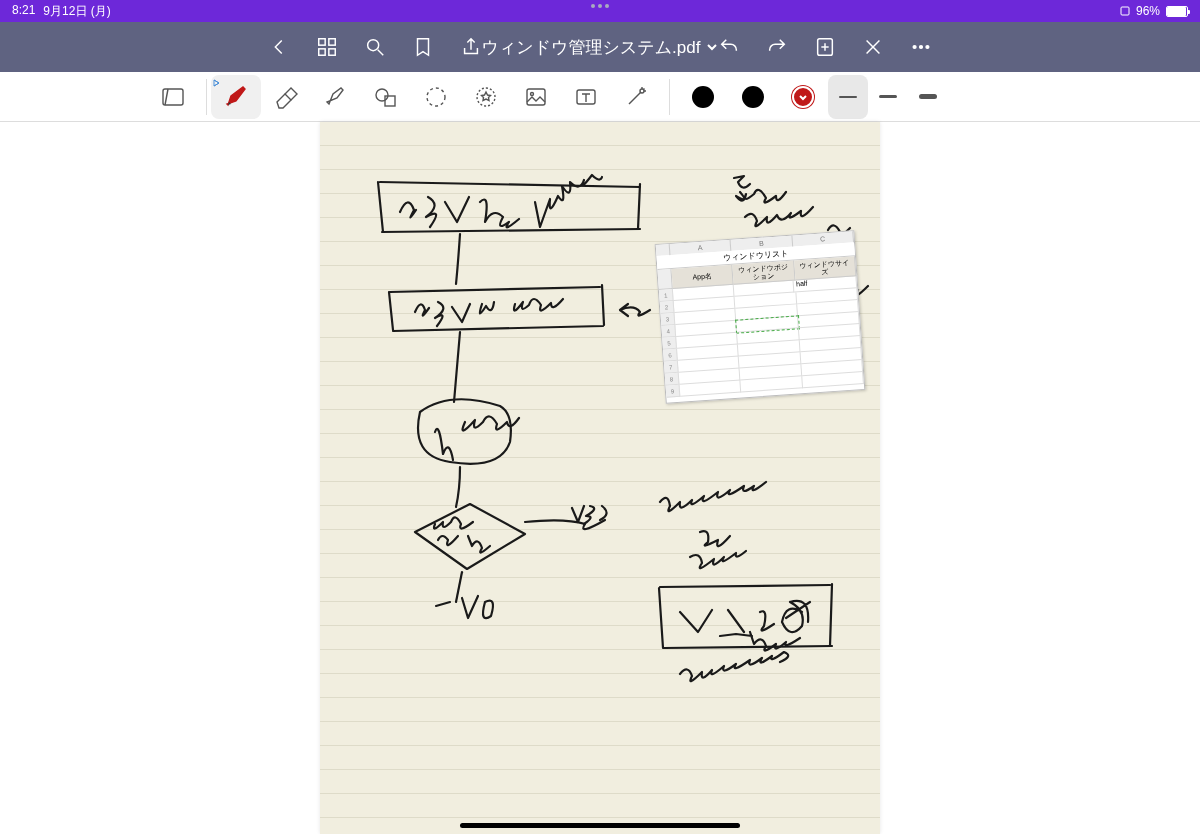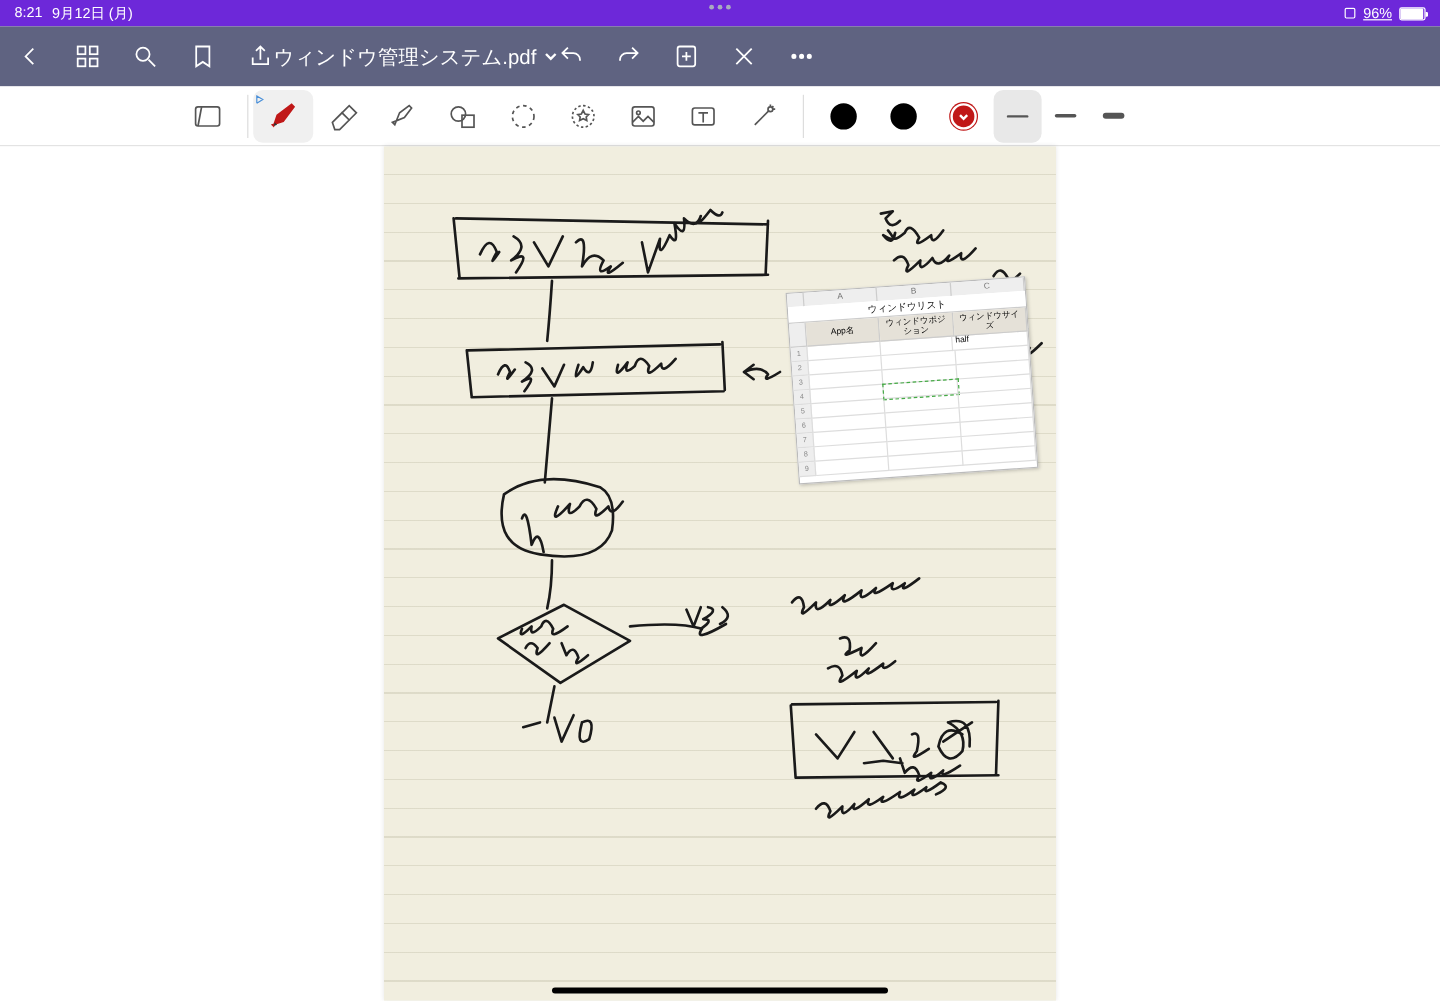--- a/index.html
+++ b/index.html
@@ -1,29 +1,29 @@
 <!DOCTYPE html>
 <html><head>
 <meta charset="utf-8">
 <style>
   * { margin: 0; padding: 0; box-sizing: border-box; }
   body { width: 1200px; height: 834px; background: #fff; font-family: -apple-system, sans-serif; overflow: hidden; position: relative; }
 
   
   .status-bar { height: 22px; background: #6d28d9; color: #fff; display: flex; align-items: center; justify-content: space-between; padding: 0 12px; font-size: 12px; }
   .status-left { display: flex; gap: 8px; }
-  .status-right { display: flex; align-items: center; gap: 6px; text-decoration: underline; }
+  .status-right { display: flex; align-items: center; gap: 6px; }
   .status-dots { position: absolute; left: 50%; top: 4px; transform: translateX(-50%); display: flex; gap: 3px; }
   .status-dots span { width: 4px; height: 4px; border-radius: 50%; background: #a8aac0; }
   .battery-icon { width: 22px; height: 11px; border: 1px solid #fff; border-radius: 2px; position: relative; }
   .battery-icon::after { content:""; position:absolute; right:-3px; top:3px; width:2px; height:4px; background:#fff; border-radius:0 1px 1px 0;}
   .battery-fill { background:#fff; height:100%; width:96%; border-radius:1px;}
 
   
-  .title-bar { height: 50px; background: #5f6381; display: flex; align-items: center; justify-content: flex-start; padding: 0 14px; }
+  .title-bar { height: 50px; background: #5f6381; display: flex; align-items: center; justify-content: center; padding: 0 14px; }
   .tb-group { display: flex; align-items: center; gap: 26px; }
   .tb-icon { width: 22px; height: 22px; color: #fff; display:flex; align-items:center; justify-content:center; }
   .tb-icon svg { width: 22px; height: 22px; stroke: #fff; fill: none; stroke-width: 1.6; }
   .title-center { color:#fff; font-size:17px; display:flex; align-items:center; gap:6px;}
   .title-center svg { width:12px; height:12px; stroke:#fff; fill:none; stroke-width:2;}
 
   
   .tool-bar { height: 50px; background:#fff; border-bottom:1px solid #ddd; display:flex; align-items:center; padding:0 8px; }
   .tool-bar-inner { display:flex; align-items:center; gap:0; margin-left:140px;}
   .tool-btn { width:50px; height:44px; display:flex; align-items:center; justify-content:center; border-radius:8px; }

